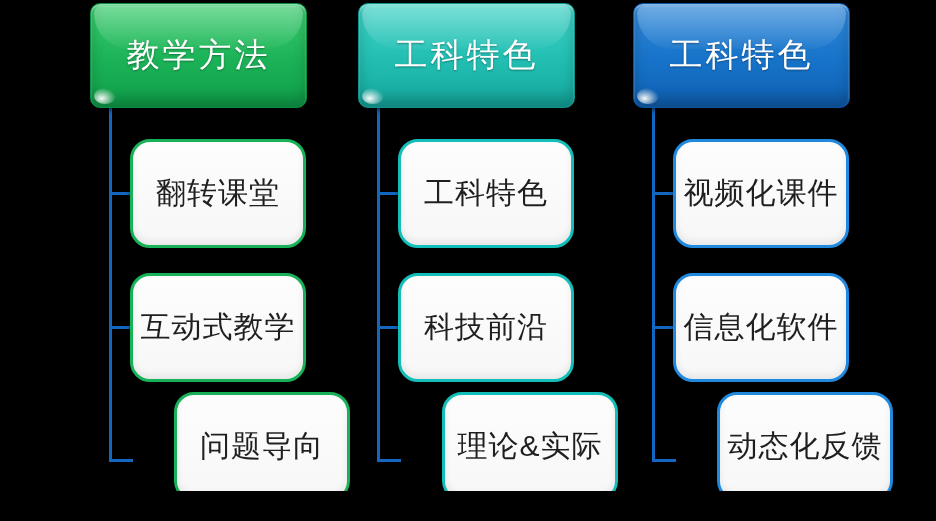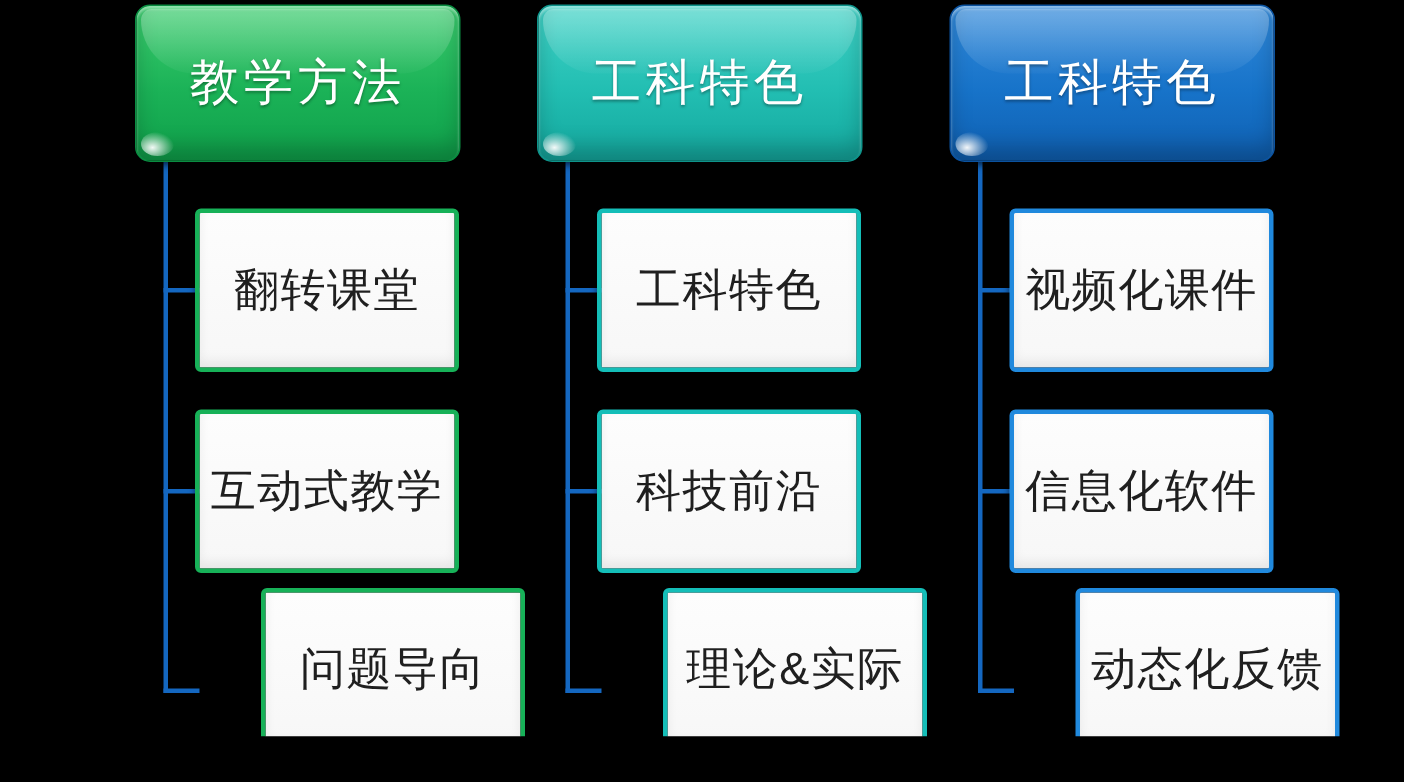--- a/index.html
+++ b/index.html
@@ -68,21 +68,21 @@
   }
   
   .item-node {
     position: absolute;
     left: 40px;
     width: 176px;
     height: 109px;
     box-sizing: border-box;
     background: linear-gradient(180deg, #fdfdfd 0%, #f7f7f7 100%);
     border: 3px solid var(--item-border);
-    border-radius: 4px;
+    border-radius: 20px;
     box-shadow: inset 0 -4px 7px rgba(0,0,0,0.07), 0 2px 4px rgba(0,0,0,0.55);
     display: flex;
     align-items: center;
     justify-content: center;
   }
   .item-node.pos-0 { top: 139px; }
   .item-node.pos-1 { top: 273px; }
   .item-node.pos-2 { top: 392px; margin-left: 44px; }
   .item-label {
     color: #1f1f1f;

